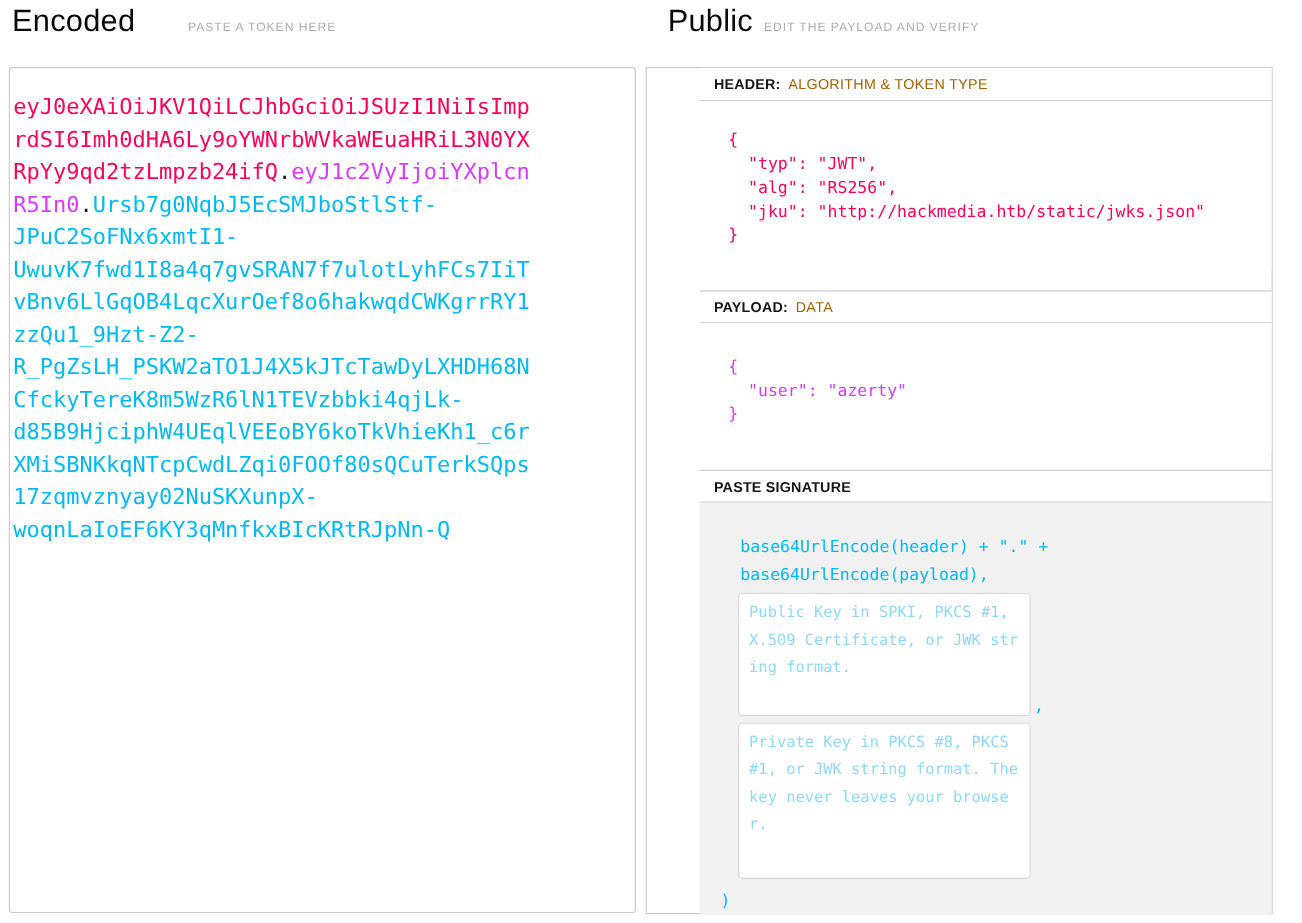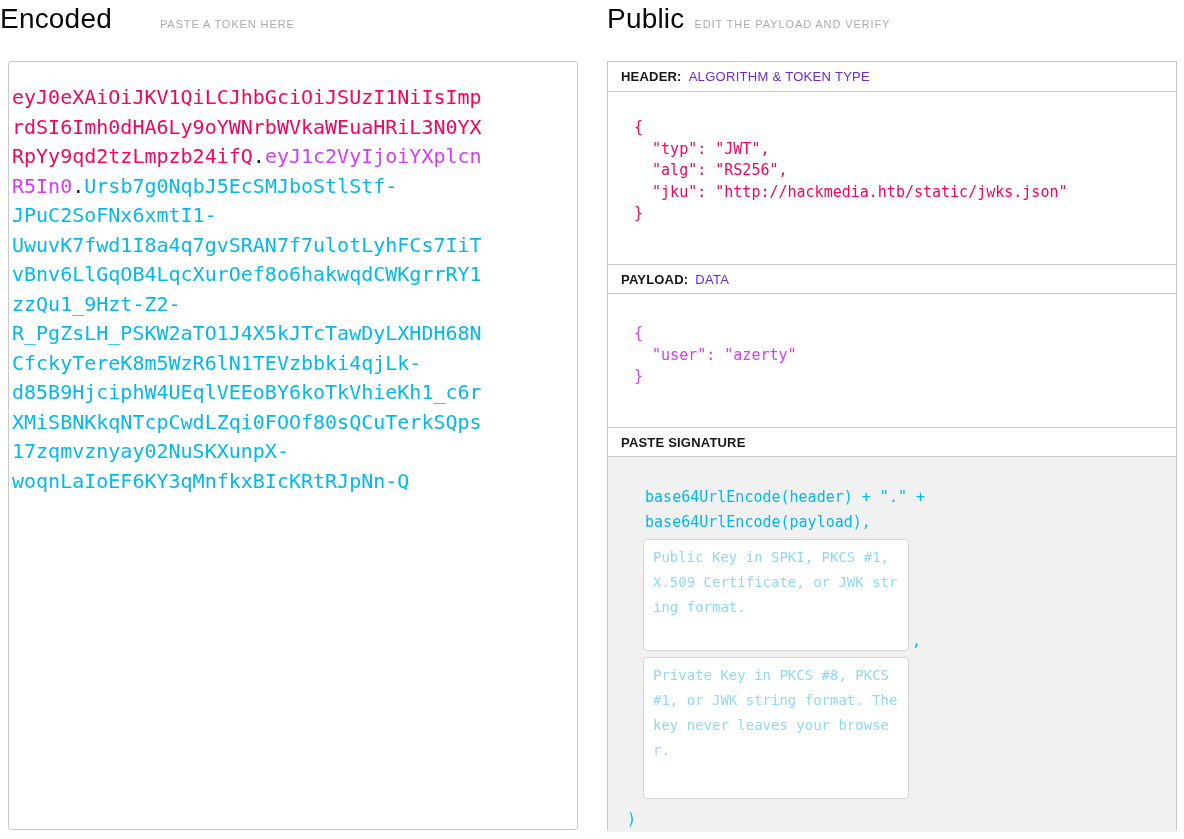--- a/index.html
+++ b/index.html
@@ -25,21 +25,21 @@
 
   
   .col-head {
     position: absolute;
     top: 3px;
     display: flex;
     align-items: baseline;
     gap: 10px;
     white-space: nowrap;
   }
-  .col-head.left  { left: 0; gap: 48px; }
+  .col-head.left  { left: 11px; gap: 48px; }
   .col-head.right { left: 607px; }
   .col-head h1 {
     margin: 0;
     font-size: 28px;
     font-weight: 400;
     letter-spacing: 0.2px;
     color: #090909;
   }
   .subtitle {
     font-size: 11px;
@@ -70,49 +70,50 @@
     word-wrap: break-word;
   }
   .tok-header    { color: var(--token_header); }
   .tok-payload   { color: var(--token_payload); }
   .tok-signature { color: var(--token_signature); }
   .tok-dot       { color: var(--dot_color); }
 
   
   .decoded-box {
     position: absolute;
-    left: 607px;
+    left: 587px;
     top: 61px;
     width: 570px;
     height: 770px;
     border: 1px solid var(--panel_border);
     background: #fff;
     display: flex;
     flex-direction: column;
+    padding-left: 48px;
   }
   .sec-label {
     flex: 0 0 30px;
     display: flex;
     align-items: center;
     gap: 7px;
     padding: 0 13px;
     background: #fff;
     border-bottom: 1px solid var(--panel_border);
     white-space: nowrap;
   }
   .sec-label.bt { border-top: 1px solid var(--panel_border); margin-top: 18px; }
   .sec-label .lbl {
     font-size: 13px;
     font-weight: 700;
     color: #161616;
     letter-spacing: 0.2px;
   }
   .sec-label .hint {
     font-size: 13px;
-    color: #6d28d9;
+    color: #a16207;
     letter-spacing: 0.3px;
   }
 
   pre.code {
     margin: 0;
     font-family: "DejaVu Sans Mono", "Liberation Mono", monospace;
     font-size: 15px;
     line-height: 21.5px;
     background: #fff;
     overflow: hidden;

